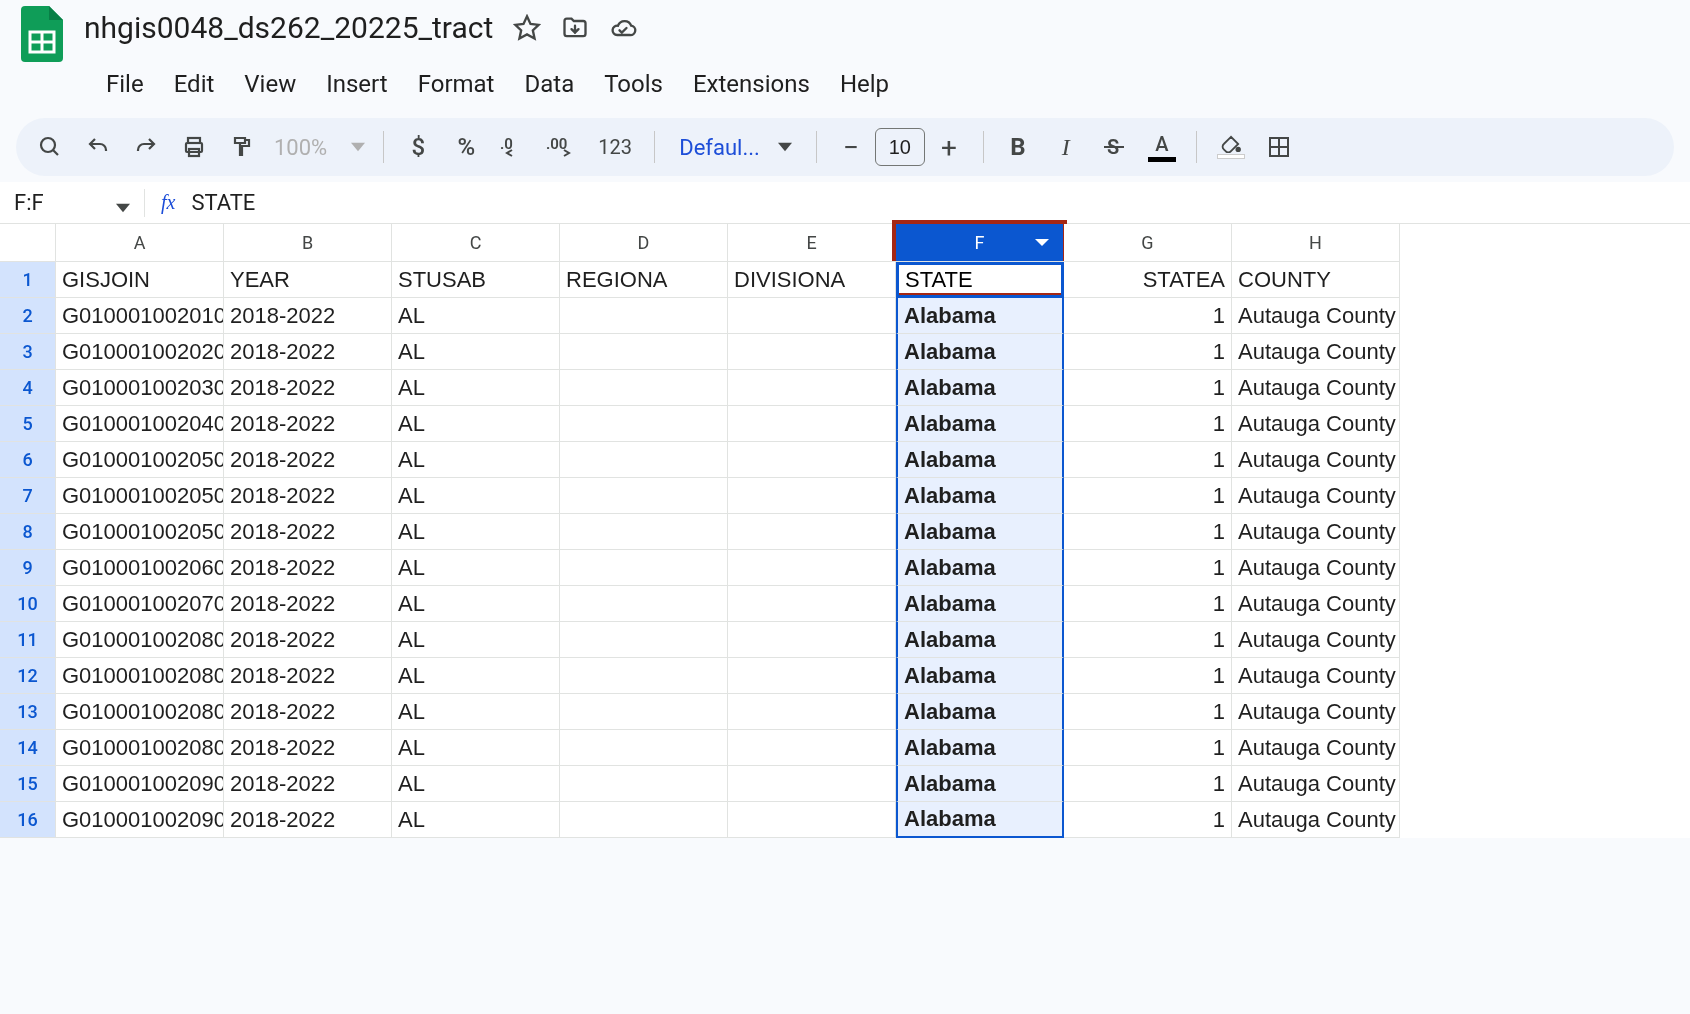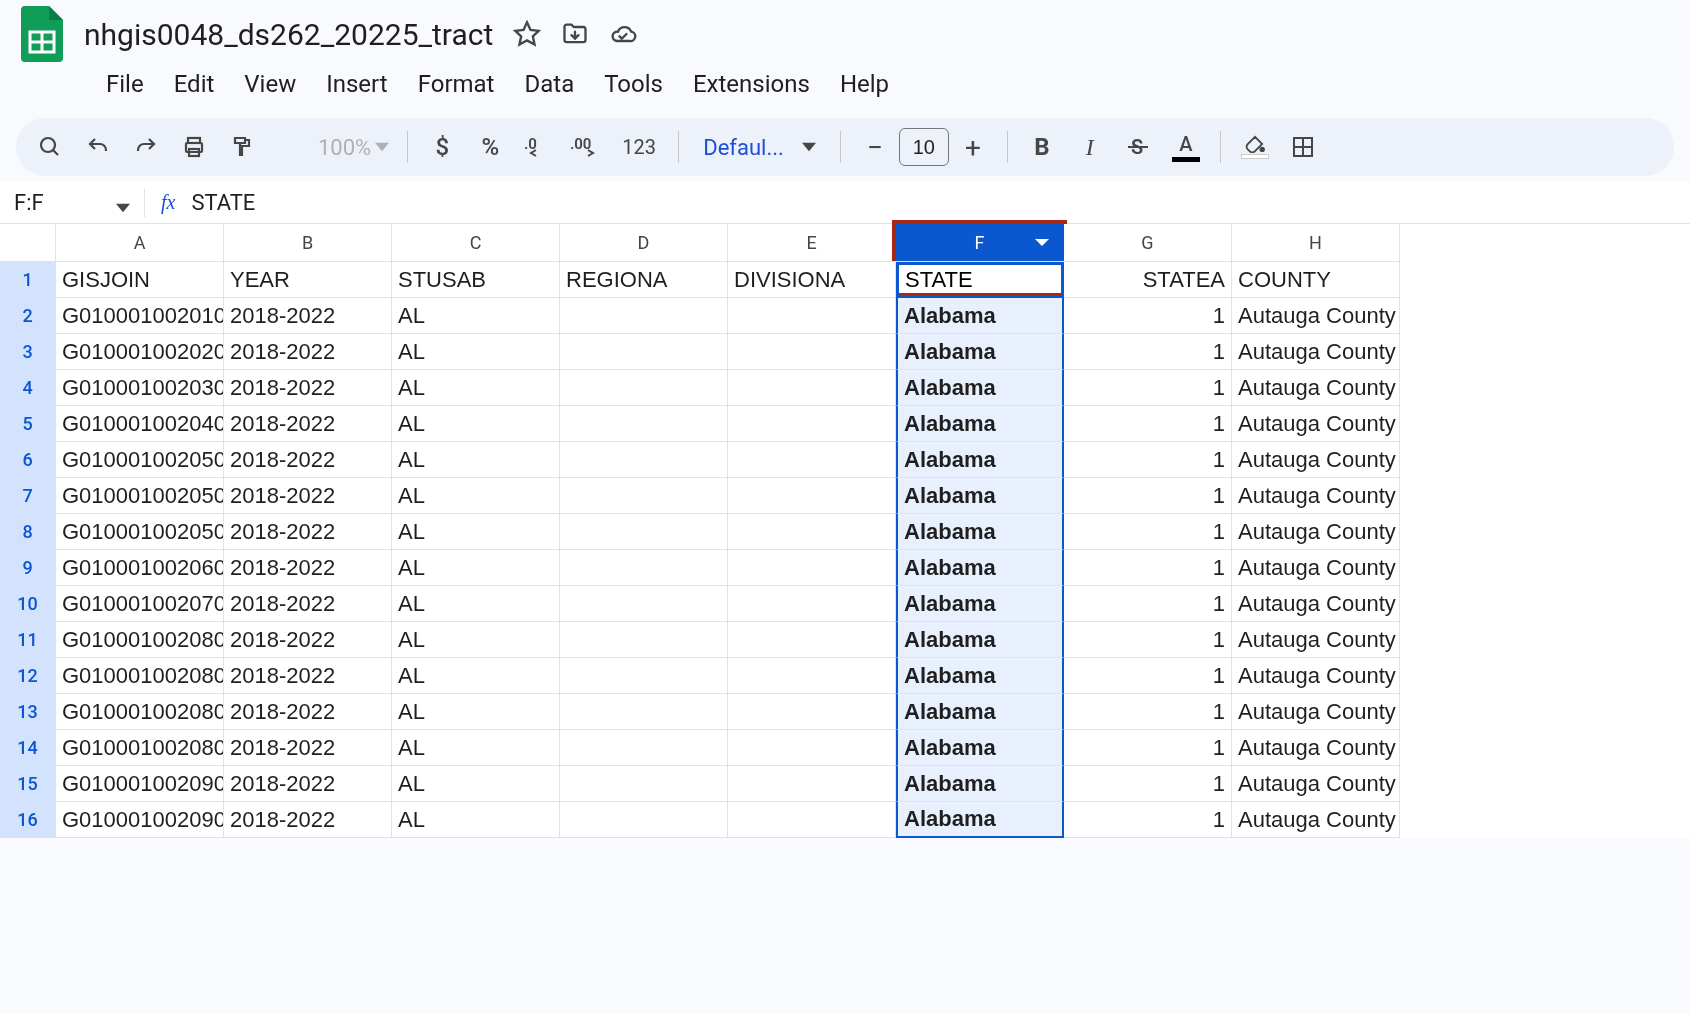--- a/index.html
+++ b/index.html
@@ -9,21 +9,21 @@
       overflow: hidden;
       user-select: none;
     }
 
     
     .header {
       padding: 8px 16px 0 16px;
     }
     .title-row {
       display: flex;
-      align-items: center;
+      align-items: flex-start;
       gap: 12px;
     }
     .sheets-logo {
       width: 52px;
       height: 52px;
       display: flex;
       align-items: center;
       justify-content: center;
     }
     .title-area {
@@ -90,22 +90,21 @@
       height: 32px;
       background: #c7c7c7;
       margin: 0 8px;
     }
     .zoom-display {
       font-size: 22px;
       color: #b0b0b0;
       padding: 0 6px;
       display: flex;
       align-items: center;
-      gap: 4px;
-      margin-left: 44px;
+      gap: 24px;
     }
     .font-select {
       font-size: 22px;
       color: #1d4ed8;
       padding: 0 12px;
       display: flex;
       align-items: center;
       gap: 18px;
       cursor: pointer;
     }

